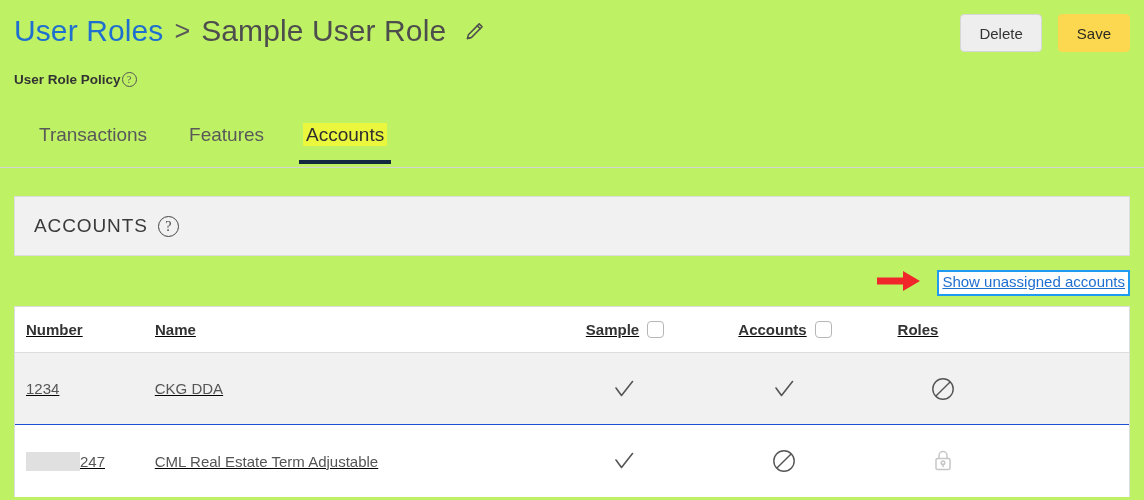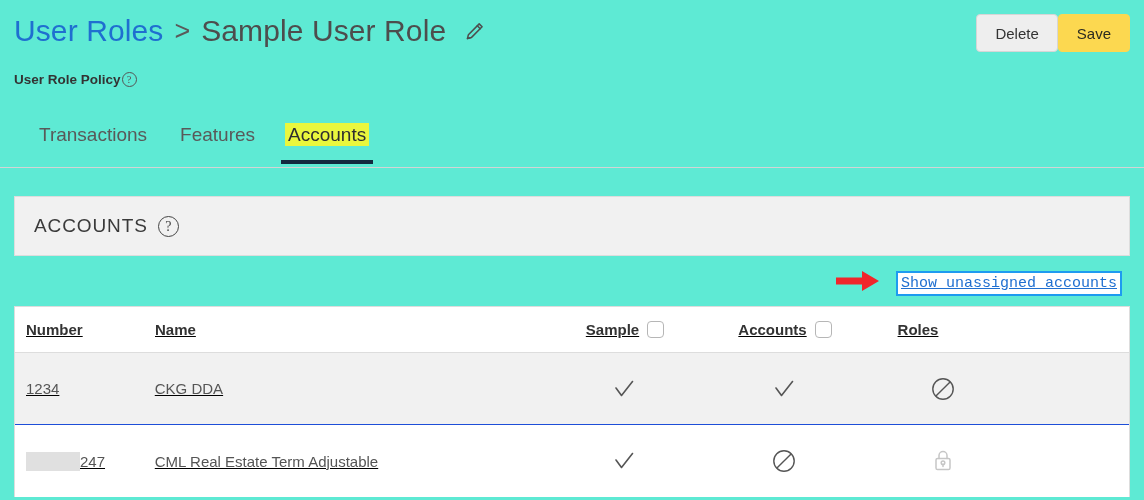--- a/index.html
+++ b/index.html
@@ -3,21 +3,21 @@
 <meta charset="utf-8">
 <style>
   * { box-sizing: border-box; }
   html, body {
     margin: 0; padding: 0;
     width: 1144px; height: 500px;
     background: #ffffff;
     font-family: "Liberation Sans", sans-serif;
     overflow: hidden;
   }
-  .page { position: relative; width: 1144px; height: 500px; background: #5eead4; }
+  .page { position: relative; width: 1144px; height: 500px; background: #bef264; }
 
   
   .crumb-row {
     position: absolute; left: 14px; top: 16px;
     display: flex; align-items: center; gap: 0;
   }
   .crumb-link {
     font-size: 30px; color: #1f6fd0; font-weight: 400;
     letter-spacing: .1px; line-height: 1; cursor: pointer;
   }
@@ -46,34 +46,34 @@
     color: #555; font-family: "Liberation Serif", serif;
     display: inline-block; cursor: pointer;
   }
   .qmark.lg {
     width: 21px; height: 21px; font-size: 14px; line-height: 19px;
     border-width: 1.3px; border-color: #444; color: #444;
     margin-left: 10px;
   }
 
   
-  .actions { position: absolute; right: 14px; top: 14px; display: flex; gap: 0; }
+  .actions { position: absolute; right: 14px; top: 14px; display: flex; gap: 16px; }
   .btn {
     border-radius: 4px; border: 1px solid transparent;
     font-size: 15px; font-family: "Liberation Sans", sans-serif;
     cursor: pointer; padding: 0 18px; height: 38px;
     display: flex; align-items: center; justify-content: center;
   }
   .btn-delete { background: #eeeeee; border-color: #d6d6d6; color: #333; min-width: 76px; }
   .btn-save   { background: #fcd850; border-color: #fcd850; color: #2b2b20; min-width: 64px; }
 
   
   .tabs {
     position: absolute; left: 0; top: 122px; width: 1144px; height: 46px;
-    display: flex; align-items: flex-start; gap: 3px;
+    display: flex; align-items: flex-start; gap: 12px;
     border-bottom: 1px solid #d4d4d4;
   }
   .tab {
     font-size: 19px; color: #595959; padding: 2px 12px 16px 12px;
     cursor: pointer; position: relative; line-height: 1.2;
   }
   .tab:first-child { margin-left: 24px; }
   .tab .lbl { padding: 1px 3px; }
   .tab.active .lbl { background: #eaf73d; color: #2f2f2f; }
   .tab.active::after {
@@ -86,22 +86,22 @@
     position: absolute; left: 14px; top: 196px; width: 1116px; height: 60px;
     background: #f1f1f1; border: 1px solid #dddddd;
     display: flex; align-items: center; padding-left: 19px;
   }
   .panel-title {
     font-size: 19px; letter-spacing: .9px; color: #3a3a3a; font-weight: 400;
   }
 
   
   .link-row {
-    position: absolute; right: 22px; top: 270px;
-    display: flex; align-items: center; font-family: Liberation Mono, monospace;
+    position: absolute; right: 14px; top: 270px;
+    display: flex; 
   }
   .arrow-icon { margin-right: 16px; display: block; }
   .link-box {
     border: 2px solid #1e9bf0; padding: 1px 3px 2px 3px;
     display: inline-block; background: #fff;
   }
   .link-text {
     font-size: 15px; color: #1f6fd0; text-decoration: underline;
     cursor: pointer; white-space: nowrap;
   }

